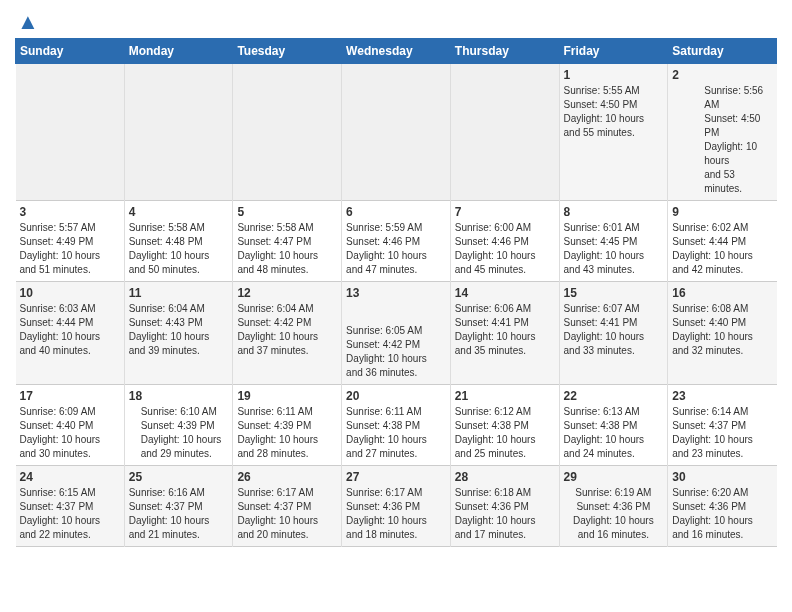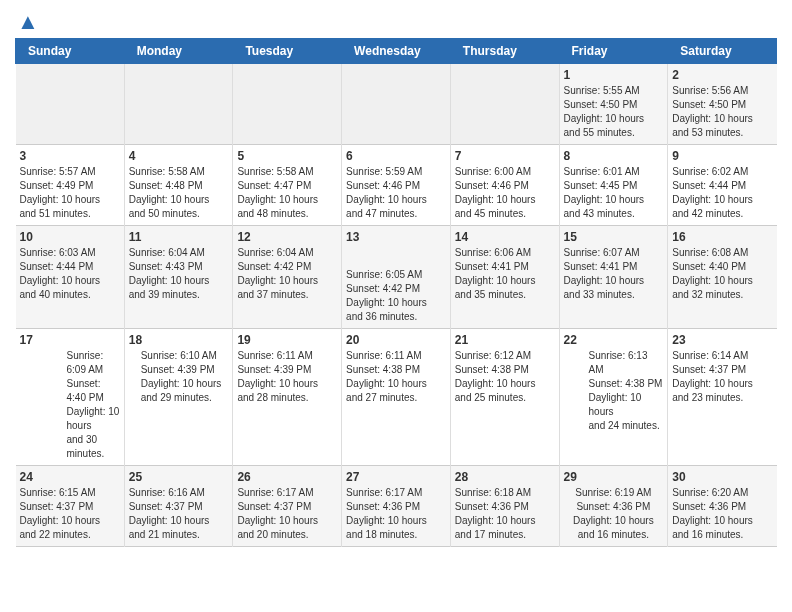--- a/index.html
+++ b/index.html
@@ -50,21 +50,21 @@
     table {
       width: 100%;
       border-collapse: collapse;
       table-layout: fixed;
     }
     thead tr th {
       background-color: #2b6cb0;
       color: #fff;
       font-size: 12px;
       font-weight: bold;
-      padding: 5px 12px;
+      padding: 5px 4px;
       text-align: left;
       border: 1px solid #2b6cb0;
     }
     tbody tr {
       border-bottom: 1px solid #ccc;
     }
     tbody tr:nth-child(odd) {
       background-color: #f5f5f5;
     }
     tbody tr:nth-child(even) {
@@ -137,21 +137,21 @@
           <td class="empty-cell"></td>
           <td>
             <span class="day-num">1</span>
             <div class="cell-text" style="white-space: pre-line;">Sunrise: 5:55 AM
 Sunset: 4:50 PM
 Daylight: 10 hours
 and 55 minutes.</div>
           </td>
           <td>
             <span class="day-num">2</span>
-            <div class="cell-text" style="white-space: pre-line;">Sunrise: 5:56 AM
+            <div class="cell-text" style="white-space: pre-line; margin-left: 32px;">Sunrise: 5:56 AM
 Sunset: 4:50 PM
 Daylight: 10 hours
 and 53 minutes.</div>
           </td>
         </tr>
         <tr>
           <td>
             <span class="day-num">3</span>
             <div class="cell-text" style="white-space: pre-line;">Sunrise: 5:57 AM
 Sunset: 4:49 PM
@@ -248,21 +248,21 @@
             <span class="day-num">16</span>
             <div class="cell-text" style="white-space: pre-line;">Sunrise: 6:08 AM
 Sunset: 4:40 PM
 Daylight: 10 hours
 and 32 minutes.</div>
           </td>
         </tr>
         <tr>
           <td>
             <span class="day-num">17</span>
-            <div class="cell-text" style="white-space: pre-line; margin-left: 47px;">Sunrise: 6:09 AM
+            <div class="cell-text" style="white-space: pre-line;">Sunrise: 6:09 AM
 Sunset: 4:40 PM
 Daylight: 10 hours
 and 30 minutes.</div>
           </td>
           <td>
             <span class="day-num">18</span>
             <div class="cell-text" style="white-space: pre-line; margin-left: 12px;">Sunrise: 6:10 AM
 Sunset: 4:39 PM
 Daylight: 10 hours
 and 29 minutes.</div>
@@ -283,21 +283,21 @@
           </td>
           <td>
             <span class="day-num">21</span>
             <div class="cell-text" style="white-space: pre-line;">Sunrise: 6:12 AM
 Sunset: 4:38 PM
 Daylight: 10 hours
 and 25 minutes.</div>
           </td>
           <td>
             <span class="day-num">22</span>
-            <div class="cell-text" style="white-space: pre-line; margin-left: 25px;">Sunrise: 6:13 AM
+            <div class="cell-text" style="white-space: pre-line;">Sunrise: 6:13 AM
 Sunset: 4:38 PM
 Daylight: 10 hours
 and 24 minutes.</div>
           </td>
           <td>
             <span class="day-num">23</span>
             <div class="cell-text" style="white-space: pre-line;">Sunrise: 6:14 AM
 Sunset: 4:37 PM
 Daylight: 10 hours
 and 23 minutes.</div>

